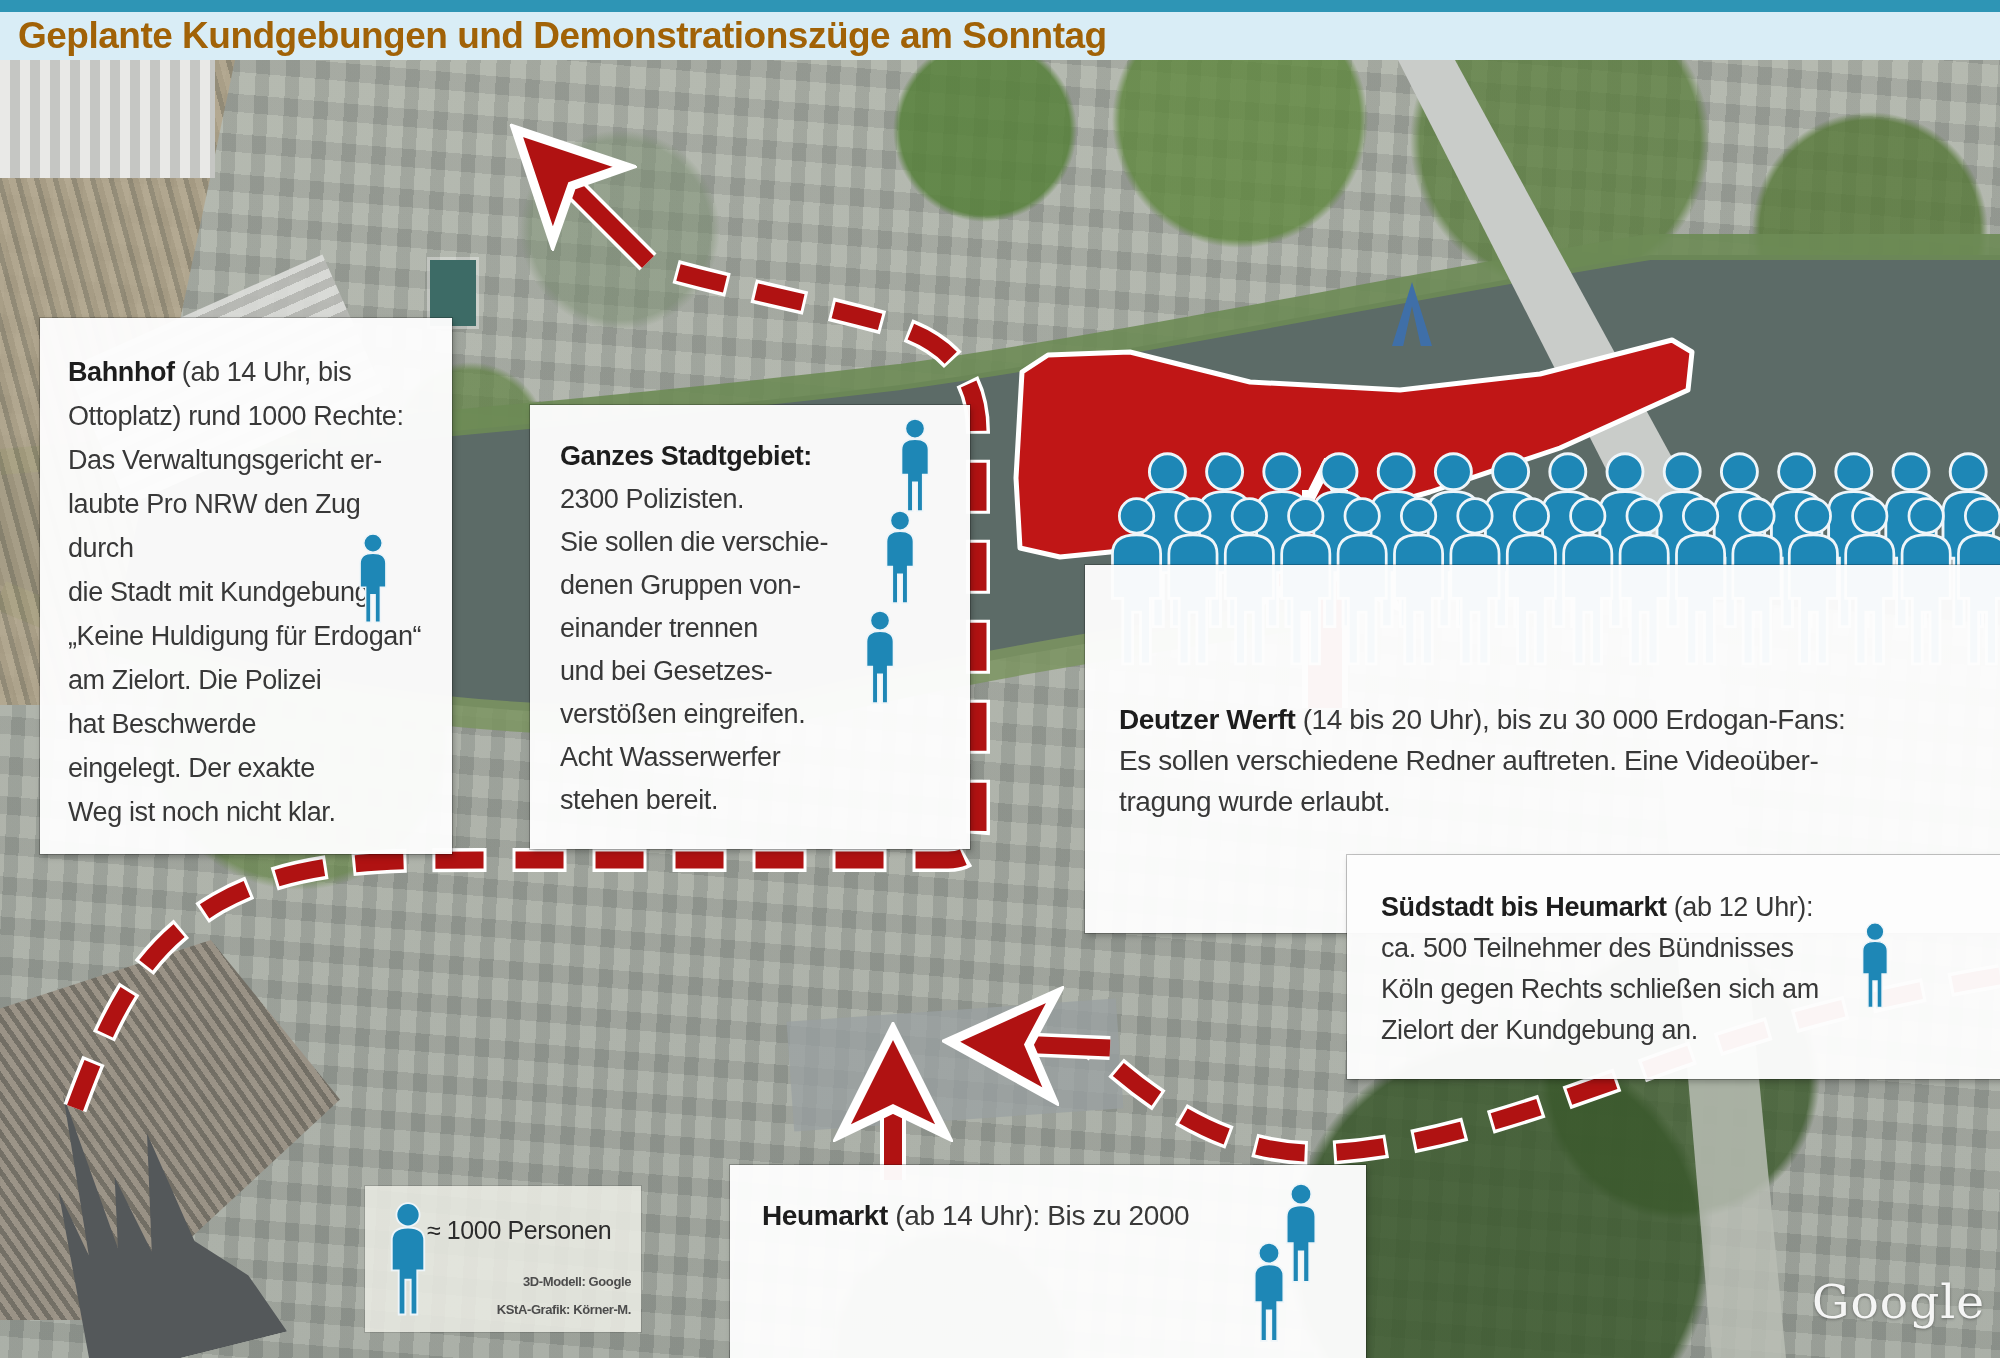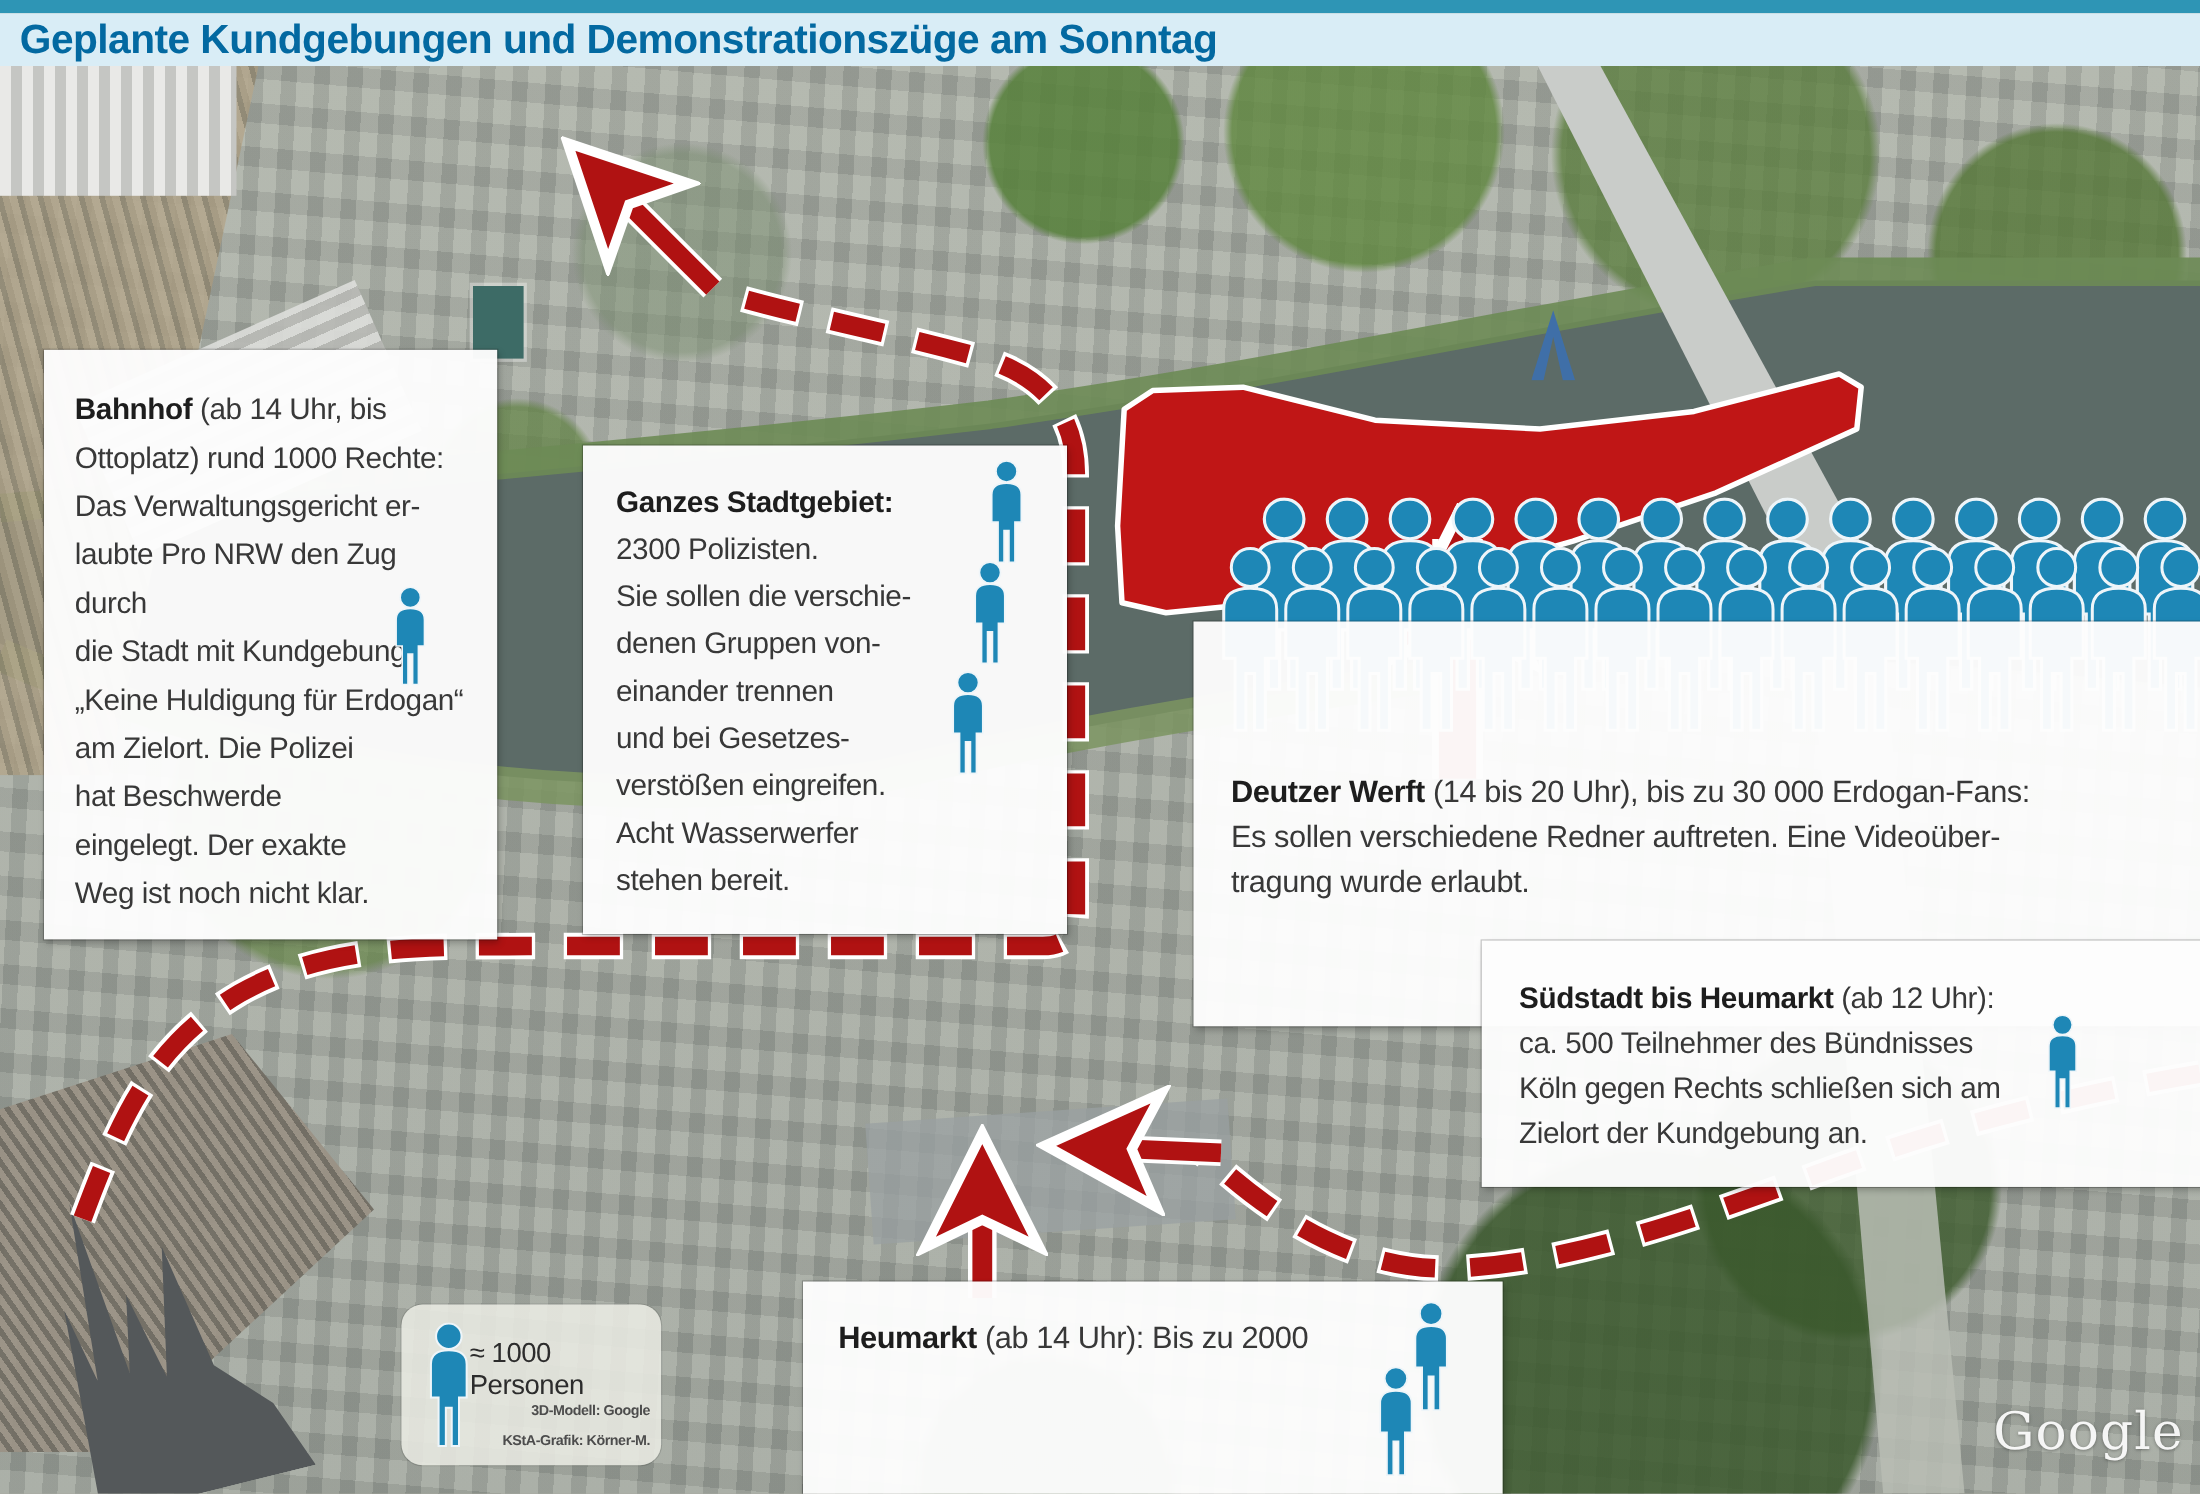--- a/index.html
+++ b/index.html
@@ -2,21 +2,21 @@
 <html><head>
 <meta charset="utf-8">
 <style>
   html,body{margin:0;padding:0;}
   body{width:2000px;height:1358px;position:relative;overflow:hidden;
        font-family:"Liberation Sans","DejaVu Sans",sans-serif;background:#a6aba0;}
   
   .topbar{position:absolute;left:0;top:0;width:2000px;height:12px;background:#2e95b5;z-index:9;}
   .titleband{position:absolute;left:0;top:12px;width:2000px;height:48px;background:#d9edf6;z-index:9;
              display:flex;align-items:center;}
-  .titleband h1{margin:0 0 0 18px;font-size:37px;font-weight:bold;color:#0369a1;letter-spacing:-.5px;}
+  .titleband h1{margin:0 0 0 18px;font-size:37px;font-weight:bold;color:#a16207;letter-spacing:-.5px;}
   
   .map{position:absolute;left:0;top:60px;width:2000px;height:1298px;overflow:hidden;
     background:
       radial-gradient(circle at 985px 70px, rgba(86,128,58,.85) 0 85px, transparent 92px),
       radial-gradient(circle at 1240px 60px, rgba(95,135,62,.8) 0 120px, transparent 128px),
       radial-gradient(circle at 1560px 80px, rgba(88,124,58,.75) 0 140px, transparent 150px),
       radial-gradient(circle at 1870px 170px, rgba(86,120,56,.8) 0 110px, transparent 118px),
       radial-gradient(circle at 470px 380px, rgba(96,130,66,.7) 0 70px, transparent 78px),
       radial-gradient(circle at 300px 680px, rgba(100,134,68,.65) 0 140px, transparent 150px),
       radial-gradient(circle at 1500px 1190px, rgba(58,88,44,.85) 0 200px, transparent 212px),
@@ -47,22 +47,22 @@
   .box{position:absolute;background:rgba(253,253,253,.97);box-shadow:0 0 0 1px rgba(0,0,0,.22),2px 3px 6px rgba(0,0,0,.25);
        color:#383838;z-index:30;}
   .box p{margin:14px;}
   .box b{color:#1d1d1d;}
   .nl{display:block;white-space:pre-line;}
   .bx-bahnhof{left:40px;top:318px;width:384px;height:500px;padding:18px 14px;font-size:27px;line-height:44px;letter-spacing:-.4px;}
   .bx-stadt{left:530px;top:405px;width:408px;height:412px;padding:16px 16px;font-size:27px;line-height:43px;letter-spacing:-.4px;}
   .bx-deutzer{left:1085px;top:565px;width:915px;height:248px;padding:120px 20px 0 20px;font-size:28px;line-height:41px;letter-spacing:-.4px;z-index:12;}
   .bx-sued{left:1347px;top:855px;width:630px;height:188px;padding:18px 20px;font-size:27px;line-height:41px;letter-spacing:-.4px;}
   .bx-heu{left:730px;top:1165px;width:600px;height:193px;padding:16px 18px;font-size:28px;line-height:42px;letter-spacing:-.4px;}
-  .legend{position:absolute;left:365px;top:1186px;width:236px;height:146px;background:rgba(233,234,227,.88);
-          box-shadow:0 0 0 1px rgba(0,0,0,.12);z-index:30;border-radius:19px;}
+  .legend{position:absolute;left:365px;top:1186px;width:276px;height:146px;background:rgba(233,234,227,.88);
+          box-shadow:0 0 0 1px rgba(0,0,0,.12);z-index:30;}
   .legend .approx{position:absolute;left:62px;top:30px;font-size:25px;color:#2c2c2c;letter-spacing:-.4px;}
   .legend .cr{position:absolute;right:10px;font-size:13px;font-weight:bold;color:#4c4c4c;letter-spacing:-.4px;}
   .cr1{top:88px;} .cr2{top:116px;}
   .pico{position:absolute;z-index:31;}
   .watermark{position:absolute;left:1812px;top:1274px;z-index:8;color:rgba(255,255,255,.93);
      font-family:"DejaVu Serif","Liberation Serif",serif;font-size:47px;letter-spacing:1px;
      text-shadow:0 1px 3px rgba(0,0,0,.35);}
   .lyr{position:absolute;left:0;top:0;z-index:5;}
 </style>
 </head>

